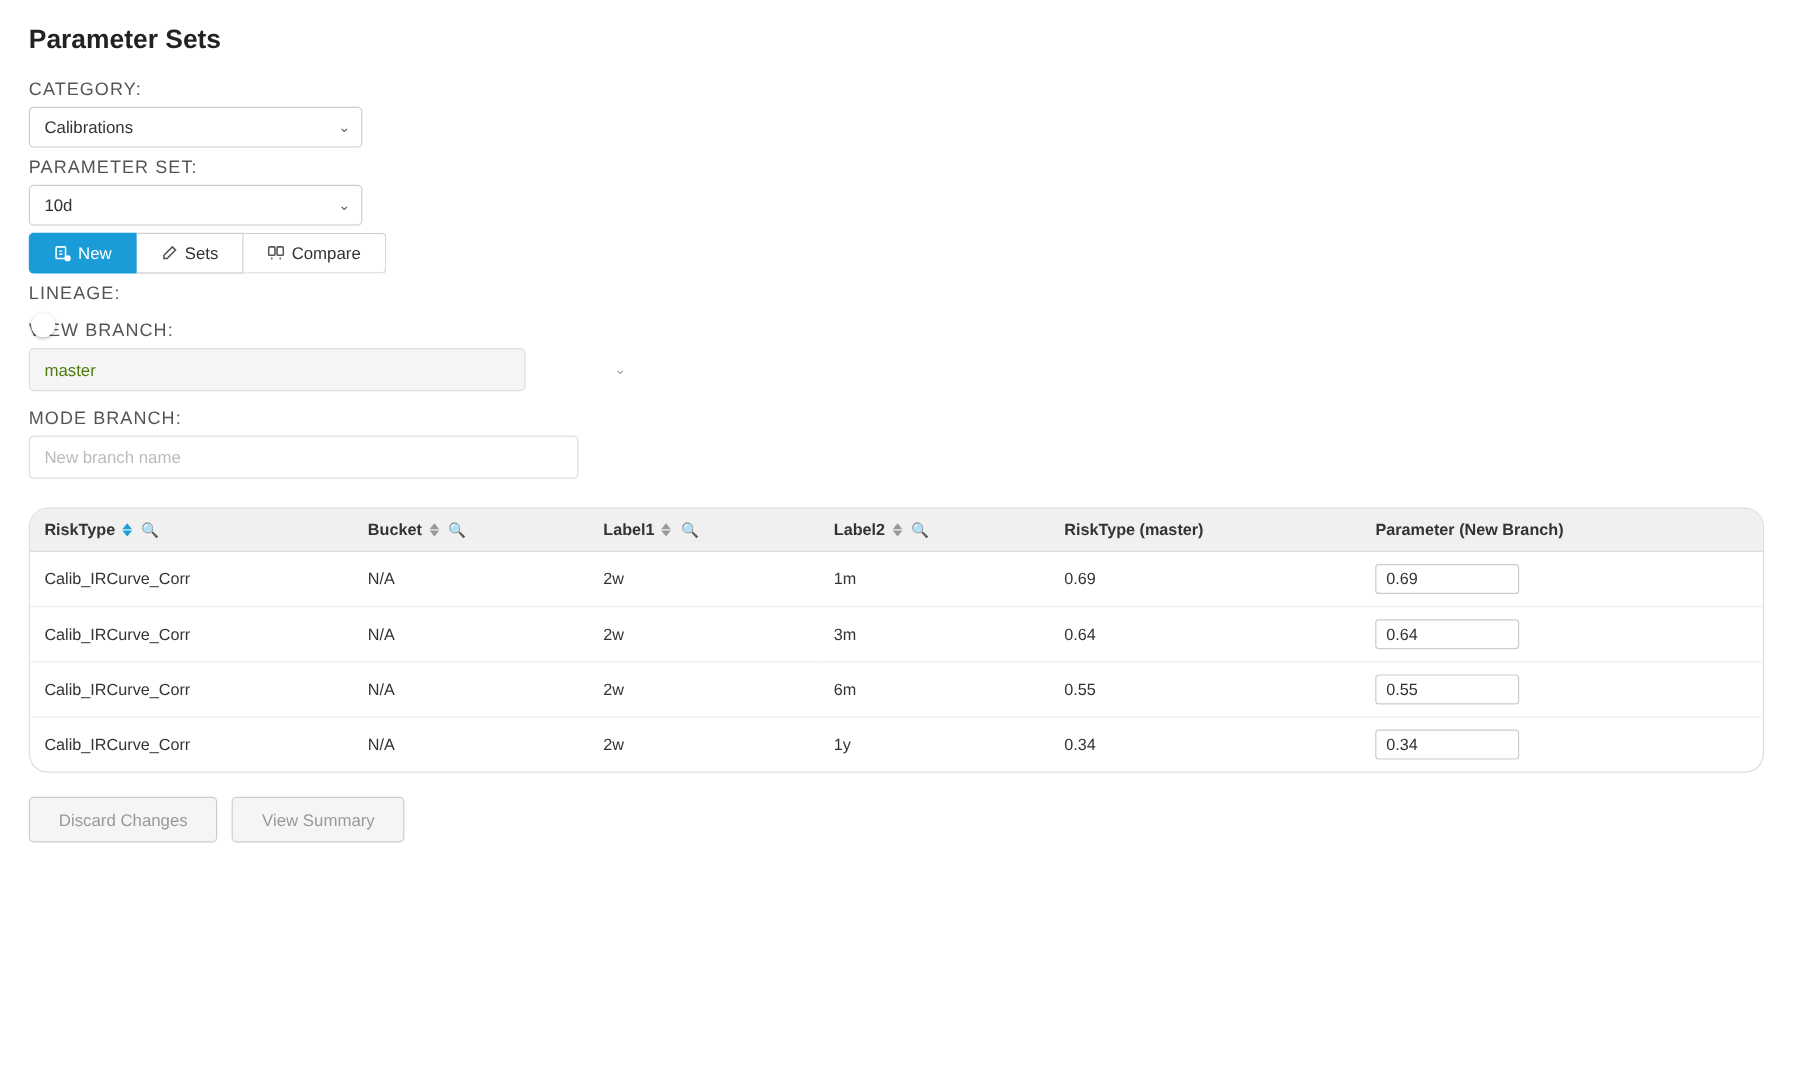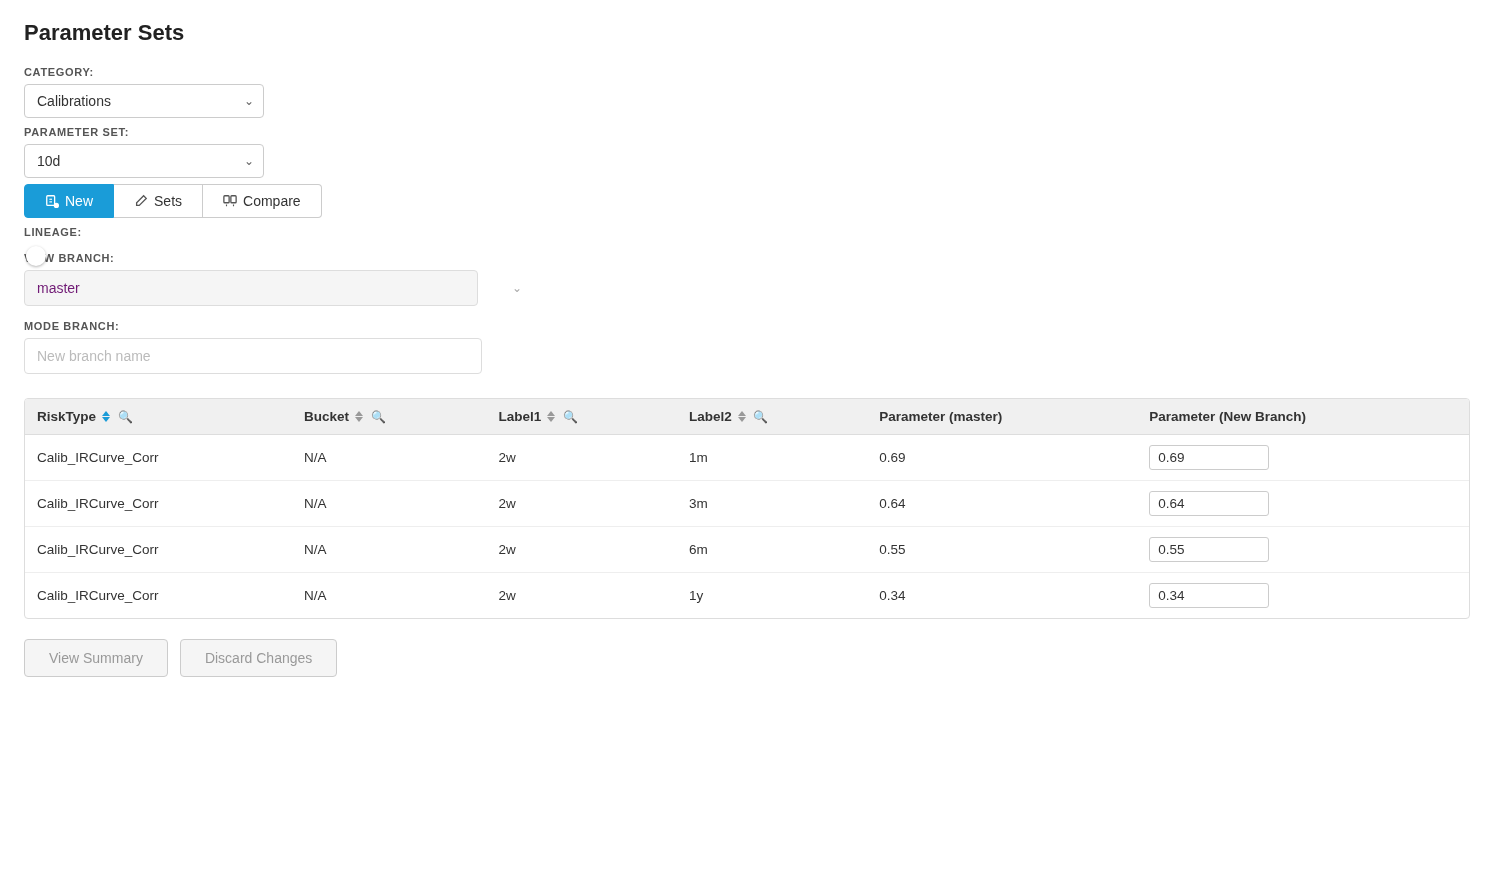--- a/index.html
+++ b/index.html
@@ -10,32 +10,32 @@
       background: #fff;
       padding: 20px 24px;
     }
     h1 {
       font-size: 22px;
       font-weight: 600;
       margin-bottom: 20px;
       color: #222;
     }
     .field-label {
-      font-size: 11px;
-      font-weight: 700;
+      font-size: 15px;
+      font-weight: 400;
       letter-spacing: 0.06em;
       color: #555;
       margin-bottom: 6px;
       margin-top: 8px;
       text-transform: uppercase;
     }
     .select-wrapper {
       position: relative;
       display: inline-block;
-      width: 240px;
+      width: 278px;
     }
     .select-wrapper select {
       appearance: none;
       -webkit-appearance: none;
       width: 100%;
       padding: 8px 36px 8px 12px;
       border: 1px solid #ccc;
       border-radius: 4px;
       background: #fff;
       font-size: 14px;
@@ -99,27 +99,27 @@
       top: 2px;
       left: 2px;
       width: 20px;
       height: 20px;
       border-radius: 50%;
       background: #fff;
       box-shadow: 0 1px 3px rgba(0,0,0,0.3);
       transition: left 0.2s;
     }
     .view-branch-select {
-      width: 454px;
+      width: 414px;
       padding: 9px 36px 9px 12px;
       border: 1px solid #ddd;
       border-radius: 4px;
       background: #f5f5f5;
       font-size: 14px;
-      color: #701a75;
+      color: #4d7c0f;
       appearance: none;
       cursor: pointer;
     }
     .view-branch-wrapper {
       position: relative;
       display: inline-block;
       width: 510px;
     }
     .view-branch-wrapper .chevron {
       position: absolute;
@@ -137,21 +137,21 @@
       border-radius: 4px;
       font-size: 14px;
       color: #999;
     }
     .mode-branch-input::placeholder {
       color: #bbb;
     }
     .table-container {
       margin-top: 24px;
       border: 1px solid #ddd;
-      border-radius: 4px;
+      border-radius: 16px;
       overflow: hidden;
       width: 100%;
       max-width: 1450px;
     }
     table {
       width: 100%;
       border-collapse: collapse;
       font-size: 13.5px;
     }
     thead tr {
@@ -370,21 +370,21 @@
           <div class="th-inner">
             <span>Label2</span>
             <span class="sort-icon">
               <span class="sort-neutral-up"></span>
               <span class="sort-neutral-down"></span>
             </span>
             <span class="filter-icon">🔍</span>
           </div>
         </th>
         <th>
-          <span>Parameter (master)</span>
+          <span>RiskType (master)</span>
         </th>
         <th>
           <span>Parameter (New Branch)</span>
         </th>
       </tr>
     </thead>
     <tbody id="table-body">
     <tr>
           <td>Calib_IRCurve_Corr</td>
           <td>N/A</td>
@@ -415,15 +415,15 @@
           <td>2w</td>
           <td>1y</td>
           <td>0.34</td>
           <td><input type="text" class="param-input" value="0.34" style=""></td>
         </tr>
       </tbody>
   </table>
 </div>
 
 <div class="bottom-buttons">
+  <button class="btn-secondary">Discard Changes</button>
   <button class="btn-secondary">View Summary</button>
-  <button class="btn-secondary">Discard Changes</button>
 </div>
 
 </body></html>

